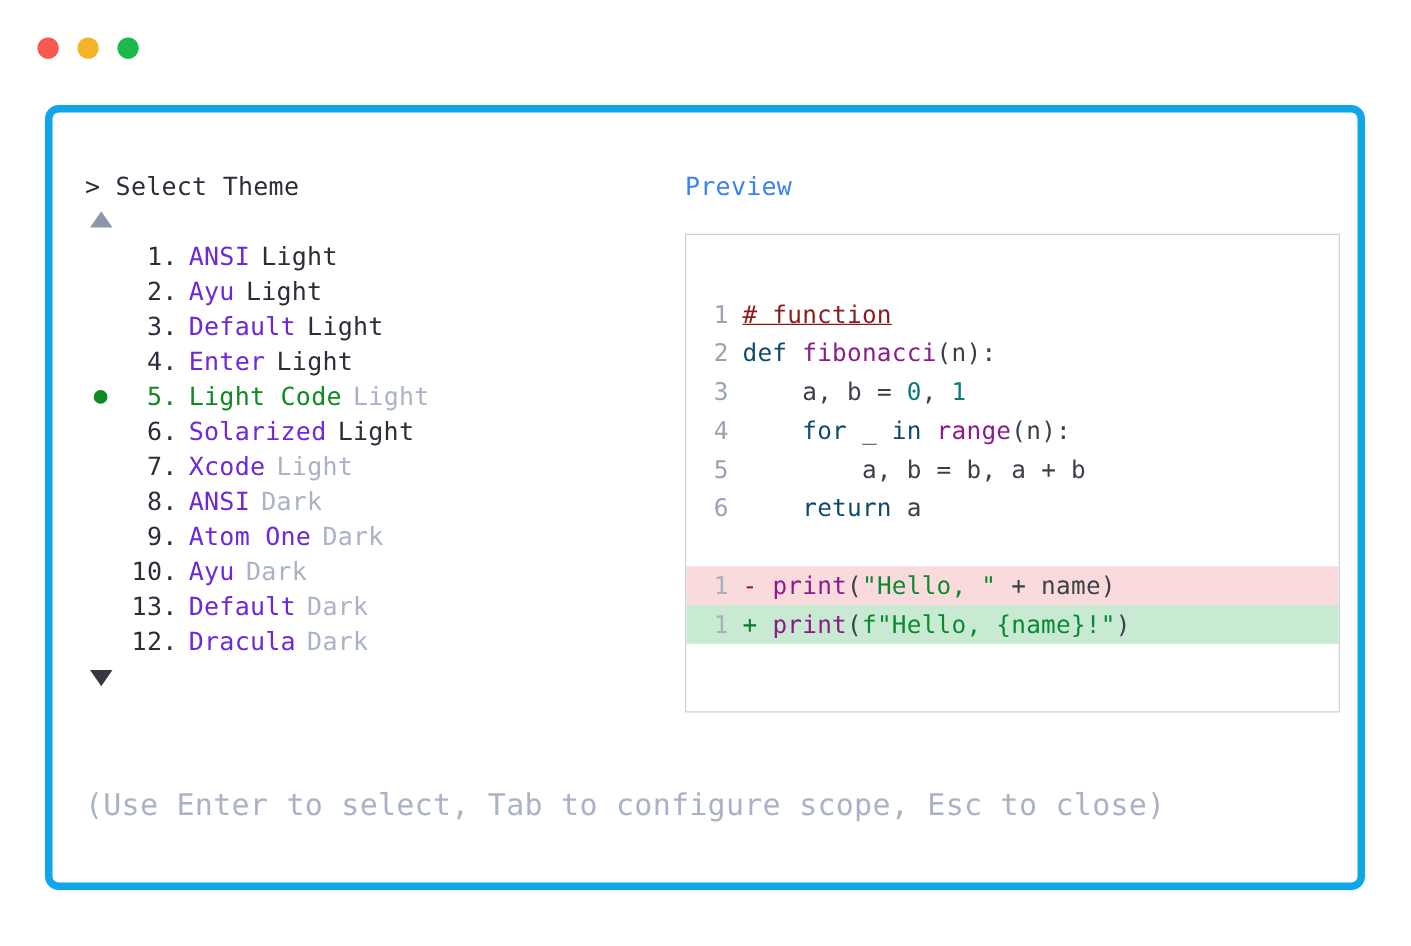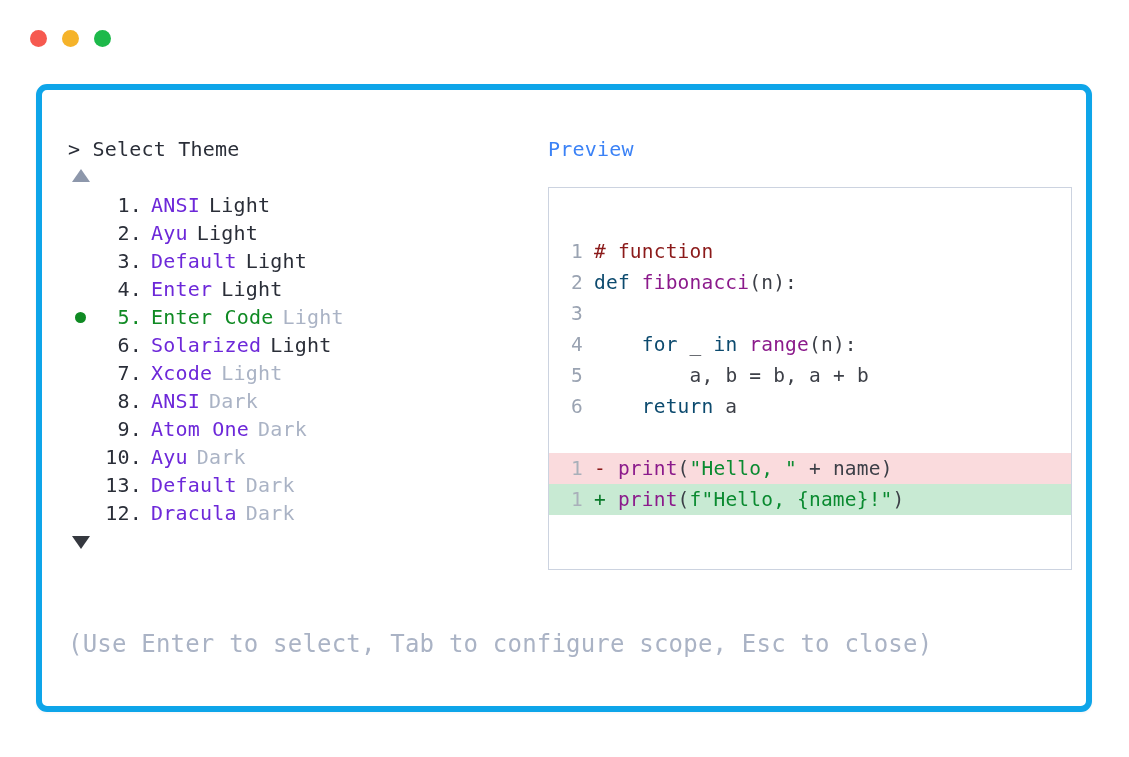--- a/index.html
+++ b/index.html
@@ -161,21 +161,21 @@
   }
   .code-text { padding-left: 9px; }
 
   .diff-block { margin-top: 31px; }
   .code-line.diff-del { background: #fadbdd; }
   .code-line.diff-add { background: #c8ead3; }
   .code-line.diff-del .gutter,
   .code-line.diff-add .gutter { color: #a9b0ba; }
 
   
-  .tok-comment  { color: #8b1a1a; }
+  .tok-comment  { color: #8b1a1a; text-decoration: underline; }
   .tok-keyword  { color: #0c4a6e; }
   .tok-func     { color: #8b1a8b; }
   .tok-number   { color: #0b7a7a; }
   .tok-string   { color: #0a8a30; }
   .tok-plain    { color: #3c3f47; }
   .tok-marker-del { color: #8b1a1a; }
   .tok-marker-add { color: #0a7a2a; }
 
   
   .hint {
@@ -204,41 +204,41 @@
       <div class="left-col">
         <div class="prompt">&gt; Select Theme</div>
 
         <div class="arrow-up"></div>
 
         <ul class="theme-list" id="theme-list">
             <li class="theme-row"><span class="bullet-cell"></span><span class="idx">1.</span><span class="tname">ANSI</span><span class="tvar var-dark">Light</span></li>
             <li class="theme-row"><span class="bullet-cell"></span><span class="idx">2.</span><span class="tname">Ayu</span><span class="tvar var-dark">Light</span></li>
             <li class="theme-row"><span class="bullet-cell"></span><span class="idx">3.</span><span class="tname">Default</span><span class="tvar var-dark">Light</span></li>
             <li class="theme-row"><span class="bullet-cell"></span><span class="idx">4.</span><span class="tname">Enter</span><span class="tvar var-dark">Light</span></li>
-            <li class="theme-row selected"><span class="bullet-cell"><span class="bullet" style="background: rgb(15, 138, 35);"></span></span><span class="idx">5.</span><span class="tname">Enter Code</span><span class="tvar var-muted">Light</span></li>
+            <li class="theme-row selected"><span class="bullet-cell"><span class="bullet" style="background: rgb(15, 138, 35);"></span></span><span class="idx">5.</span><span class="tname">Light Code</span><span class="tvar var-muted">Light</span></li>
             <li class="theme-row"><span class="bullet-cell"></span><span class="idx">6.</span><span class="tname">Solarized</span><span class="tvar var-dark">Light</span></li>
             <li class="theme-row"><span class="bullet-cell"></span><span class="idx">7.</span><span class="tname">Xcode</span><span class="tvar var-muted">Light</span></li>
             <li class="theme-row"><span class="bullet-cell"></span><span class="idx">8.</span><span class="tname">ANSI</span><span class="tvar var-muted">Dark</span></li>
             <li class="theme-row"><span class="bullet-cell"></span><span class="idx">9.</span><span class="tname">Atom One</span><span class="tvar var-muted">Dark</span></li>
             <li class="theme-row"><span class="bullet-cell"></span><span class="idx">10.</span><span class="tname">Ayu</span><span class="tvar var-muted">Dark</span></li>
             <li class="theme-row"><span class="bullet-cell"></span><span class="idx">13.</span><span class="tname">Default</span><span class="tvar var-muted">Dark</span></li>
             <li class="theme-row"><span class="bullet-cell"></span><span class="idx">12.</span><span class="tname">Dracula</span><span class="tvar var-muted">Dark</span></li>
           </ul>
 
         <div class="arrow-down"></div>
       </div>
 
       <div class="right-col">
         <div class="preview-label">Preview</div>
 
         <div class="preview-box">
           <div id="code-block">
               <div class="code-line"><span class="gutter">1</span><span class="code-text"><span class="tok-comment"># function</span></span></div>
               <div class="code-line"><span class="gutter">2</span><span class="code-text"><span class="tok-keyword">def</span> <span class="tok-func">fibonacci</span><span class="tok-plain">(</span><span class="tok-plain">n</span><span class="tok-plain">)</span><span class="tok-plain">:</span></span></div>
-              <div class="code-line"><span class="gutter">3</span></div>
+              <div class="code-line"><span class="gutter">3</span><span class="code-text">    <span class="tok-plain">a</span><span class="tok-plain">,</span> <span class="tok-plain">b</span> <span class="tok-plain">=</span> <span class="tok-number">0</span><span class="tok-plain">,</span> <span class="tok-number">1</span></span></div>
               <div class="code-line"><span class="gutter">4</span><span class="code-text">    <span class="tok-keyword">for</span> <span class="tok-plain">_</span> <span class="tok-keyword">in</span> <span class="tok-func">range</span><span class="tok-plain">(</span><span class="tok-plain">n</span><span class="tok-plain">)</span><span class="tok-plain">:</span></span></div>
               <div class="code-line"><span class="gutter">5</span><span class="code-text">        <span class="tok-plain">a</span><span class="tok-plain">,</span> <span class="tok-plain">b</span> <span class="tok-plain">=</span> <span class="tok-plain">b</span><span class="tok-plain">,</span> <span class="tok-plain">a</span> <span class="tok-plain">+</span> <span class="tok-plain">b</span></span></div>
               <div class="code-line"><span class="gutter">6</span><span class="code-text">    <span class="tok-keyword">return</span> <span class="tok-plain">a</span></span></div>
             </div>
           <div class="diff-block" id="diff-block">
               <div class="code-line diff-del"><span class="gutter">1</span><span class="code-text"><span class="tok-marker-del">-</span> <span class="tok-func">print</span><span class="tok-plain">(</span><span class="tok-string">"Hello, "</span> <span class="tok-plain">+</span> <span class="tok-plain">name</span><span class="tok-plain">)</span></span></div>
               <div class="code-line diff-add"><span class="gutter">1</span><span class="code-text"><span class="tok-marker-add">+</span> <span class="tok-func">print</span><span class="tok-plain">(</span><span class="tok-string">f"Hello, {name}!"</span><span class="tok-plain">)</span></span></div>
             </div>
         </div>
       </div>

